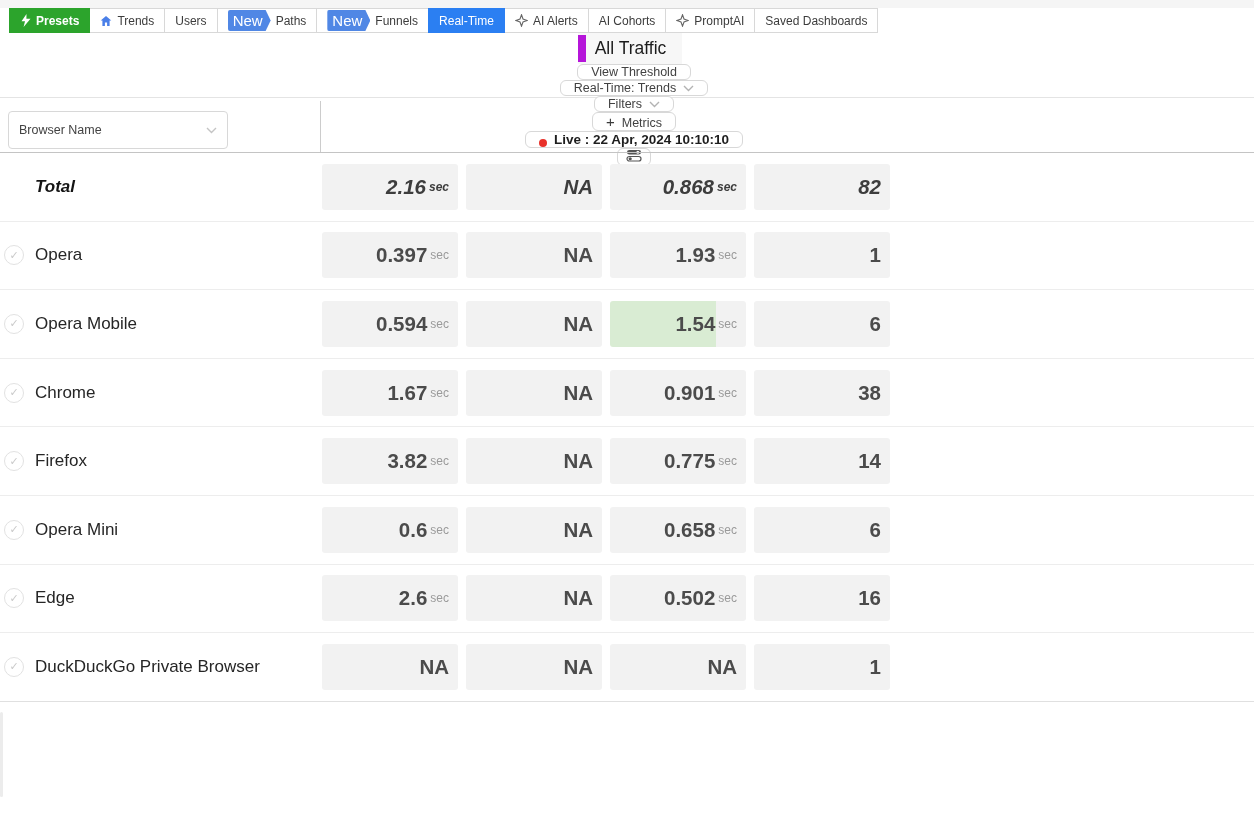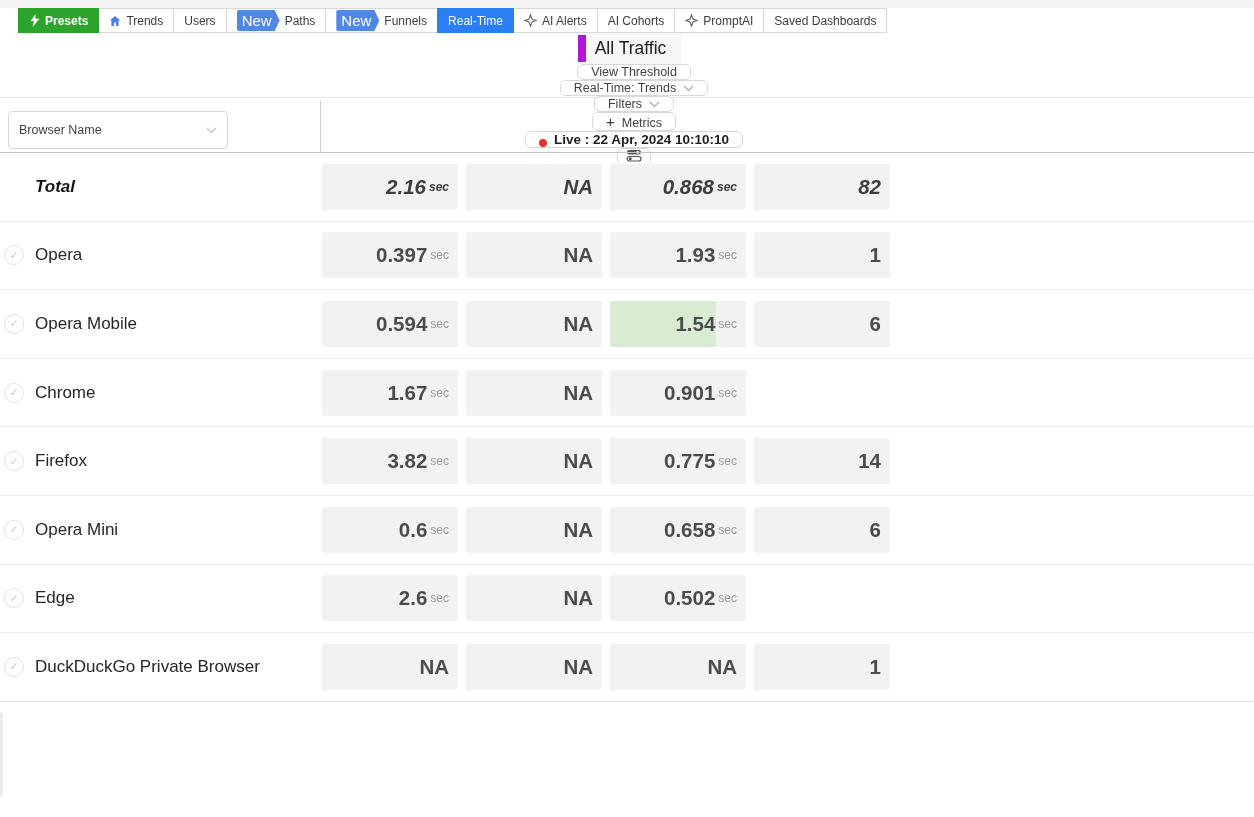--- a/index.html
+++ b/index.html
@@ -6,21 +6,21 @@
   html,body { margin:0; padding:0; }
   body {
     width:1254px; height:817px;
     font-family:"Liberation Sans", sans-serif;
     background:#fff; color:#212121;
     position:relative; overflow:hidden;
   }
 
   
   .top-strip { height:8px; background:#f5f5f5; }
-  .nav { display:flex; align-items:stretch; height:25px; padding-left:19px; position:relative; }
+  .nav { display:flex; align-items:stretch; height:25px; padding-left:10px; position:relative; }
   .tab {
     display:flex; align-items:center; gap:5px;
     padding:0 10px; margin-left:-1px;
     background:#fff; border:1px solid #d8d8d8;
     font-size:12px; color:#3c3c3c; cursor:pointer; white-space:nowrap;
   }
   .tab.preset { background:#2ca42c; border-color:#2ca42c; color:#fff; font-weight:bold; z-index:2; }
   .tab.active { background:#2b7ff2; border-color:#2b7ff2; color:#fff; z-index:2; }
   .badge {
     background:#5087e5; color:#fff; font-size:15px; line-height:1;
@@ -287,20 +287,23 @@
       <span class="num">1.67</span>
         <span class="unit">sec</span>
     </div>
     <div class="cell">
       <span class="num">NA</span>
     </div>
     <div class="cell">
       <span class="num">0.901</span>
         <span class="unit">sec</span>
     </div>
+    <div class="cell">
+      <span class="num">38</span>
+    </div>
   </div>
 
   <div class="trow">
     <div class="rowlabel">
       <span class="check-circle">
           <span>✓</span>
         </span>
       <span class="rname">Firefox</span>
     </div>
     <div class="cell">
@@ -353,20 +356,23 @@
       <span class="num">2.6</span>
         <span class="unit">sec</span>
     </div>
     <div class="cell">
       <span class="num">NA</span>
     </div>
     <div class="cell">
       <span class="num">0.502</span>
         <span class="unit">sec</span>
     </div>
+    <div class="cell">
+      <span class="num">16</span>
+    </div>
   </div>
 
   <div class="trow">
     <div class="rowlabel">
       <span class="check-circle">
           <span>✓</span>
         </span>
       <span class="rname">DuckDuckGo Private Browser</span>
     </div>
     <div class="cell">

